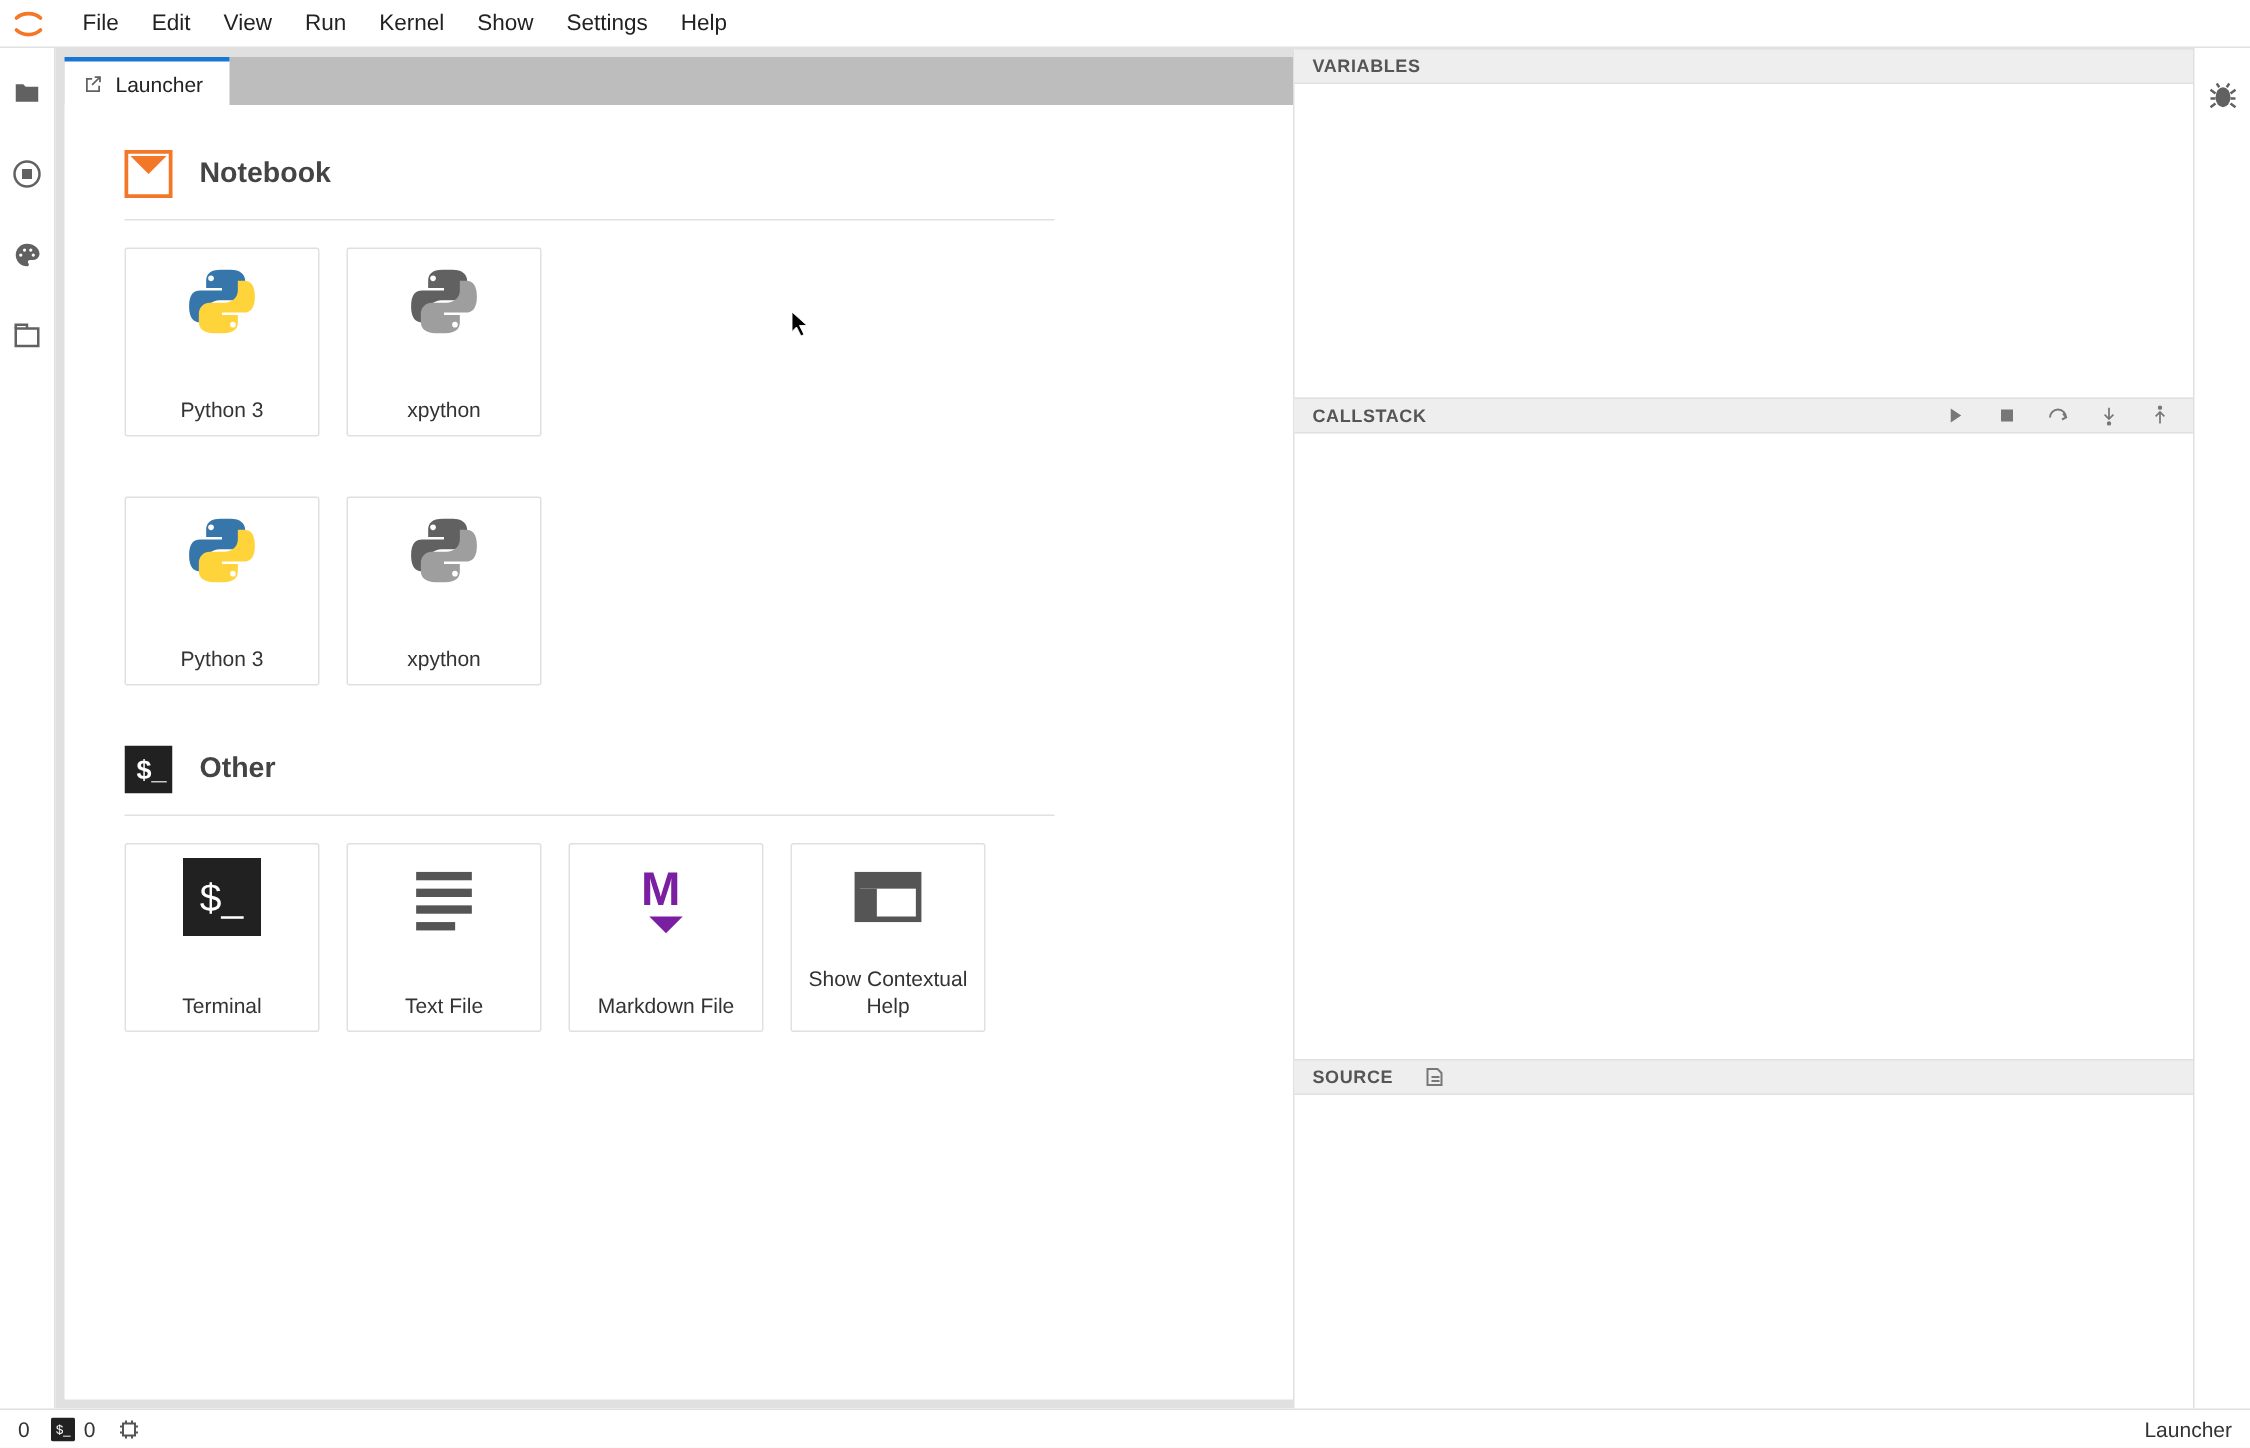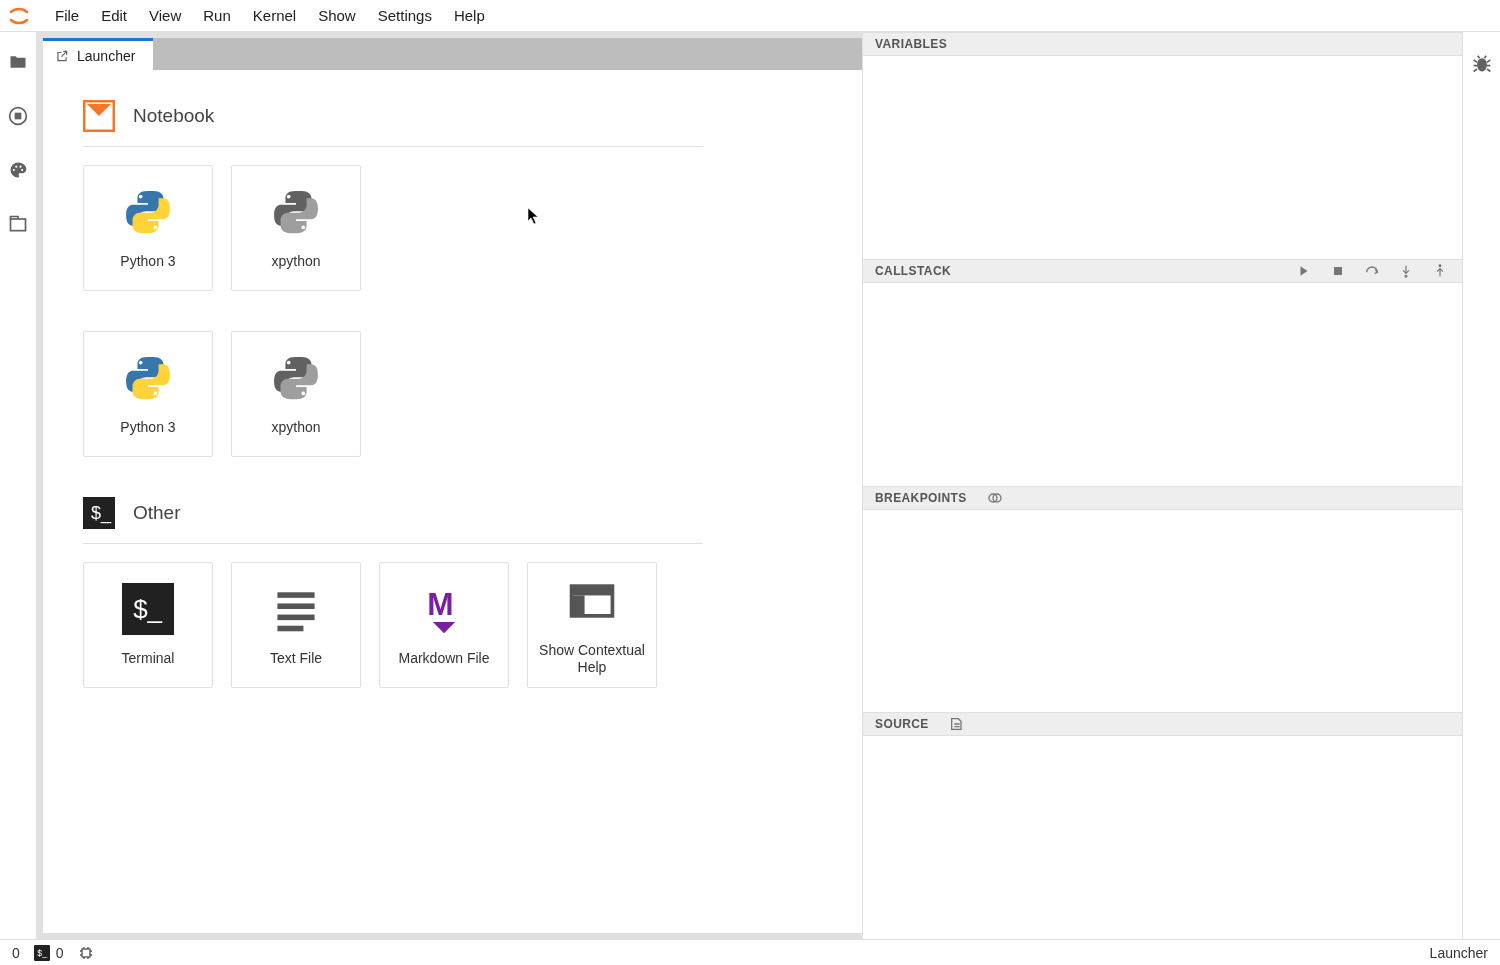--- a/index.html
+++ b/index.html
@@ -20,25 +20,25 @@
 
   
   .main { flex: 1; display: flex; flex-direction: column; min-width: 0; background: #e0e0e0; padding: 6px; padding-right: 0; }
   .tabbar { height: 32px; display: flex; background: #bdbdbd; }
   .tab { display: flex; align-items: center; height: 32px; padding: 0 18px 0 12px; background: #fff; border-top: 3px solid #1976d2; font-size: 14px; gap: 8px; }
   .tab svg { width: 14px; height: 14px; color: #616161; }
   .launcher-content { flex: 1; background: #fff; overflow-y: auto; padding: 30px 40px 40px 40px; }
 
   
   .section { margin-bottom: 40px; max-width: 620px; }
-  .section-header { display: flex; align-items: center; gap: 18px; padding-bottom: 14px; margin-bottom: 18px; border-bottom: 1px solid #e0e0e0; }
+  .section-header { display: flex; align-items: center; gap: 18px; padding-bottom: 14px; margin-bottom: 18px; border-bottom: 1px solid #e0e0e0; font-weight: bold; }
   .section-header-icon { width: 32px; height: 32px; display:flex; align-items:center; justify-content:center; }
   .section-title { font-size: 19px; color: #444; }
   .card-row { display: flex; gap: 18px; }
-  .card { width: 130px; height: 126px; border: 1px solid #e0e0e0; border-radius: 2px; display: flex; flex-direction: column; align-items: center; justify-content: center; gap: 14px; cursor: pointer; padding: 8px; }
+  .card { width: 130px; height: 126px; border: 1px solid #e0e0e0; border-radius: 2px; display: flex; flex-direction: column; align-items: center; justify-content: space-between; gap: 14px; cursor: pointer; padding: 8px; }
   .card-icon { width: 54px; height: 54px; display:flex; align-items:center; justify-content:center; }
   .card-label { font-size: 14px; color: #333; text-align: center; line-height: 1.25; }
 
   
   .right-panel { width: 600px; background: #fff; border-left: 1px solid #e0e0e0; display: flex; flex-direction: column; }
   .panel-section-header { height: 24px; background: #eeeeee; border-top:1px solid #e0e0e0; border-bottom:1px solid #e0e0e0; display: flex; align-items: center; padding: 0 12px; font-size: 12px; font-weight: 600; letter-spacing: 0.4px; color: #555; gap: 14px; }
   .panel-section-header .spacer { flex:1; }
   .panel-btn { width: 20px; height: 20px; color: #777; cursor:pointer; display:flex; align-items:center; justify-content:center; }
   .panel-body { flex: 1; }
   .variables-body { height: 178px; }
@@ -276,29 +276,20 @@
           </span>
         <span class="panel-btn">
             <svg viewBox="0 0 24 24" width="14" height="14" fill="none" stroke="currentColor" stroke-width="2">
               <path d="M12 21V9M7 13l5-5 5 5"></path>
               <circle cx="12" cy="3" r="1.5" fill="currentColor"></circle>
             </svg>
           </span>
       </div>
       <div class="panel-body callstack-body"></div>
 
-      <div class="panel-section-header">
-        <span>BREAKPOINTS</span>
-        <span class="panel-btn" style="margin-left:4px">
-            <svg viewBox="0 0 24 24" width="16" height="16" fill="none" stroke="currentColor" stroke-width="2">
-              <circle cx="9" cy="12" r="6"></circle>
-              <circle cx="15" cy="12" r="6"></circle>
-            </svg>
-          </span>
-      </div>
       <div class="panel-body breakpoints-body"></div>
 
       <div class="panel-section-header">
         <span>SOURCE</span>
         <span class="panel-btn" style="margin-left:4px">
             <svg viewBox="0 0 24 24" width="16" height="16" fill="currentColor">
               <path d="M4 4h10l4 4v12H4z" fill="none" stroke="currentColor" stroke-width="2"></path>
               <path d="M8 12h8M8 16h8" stroke="currentColor" stroke-width="2"></path>
             </svg>
           </span>

